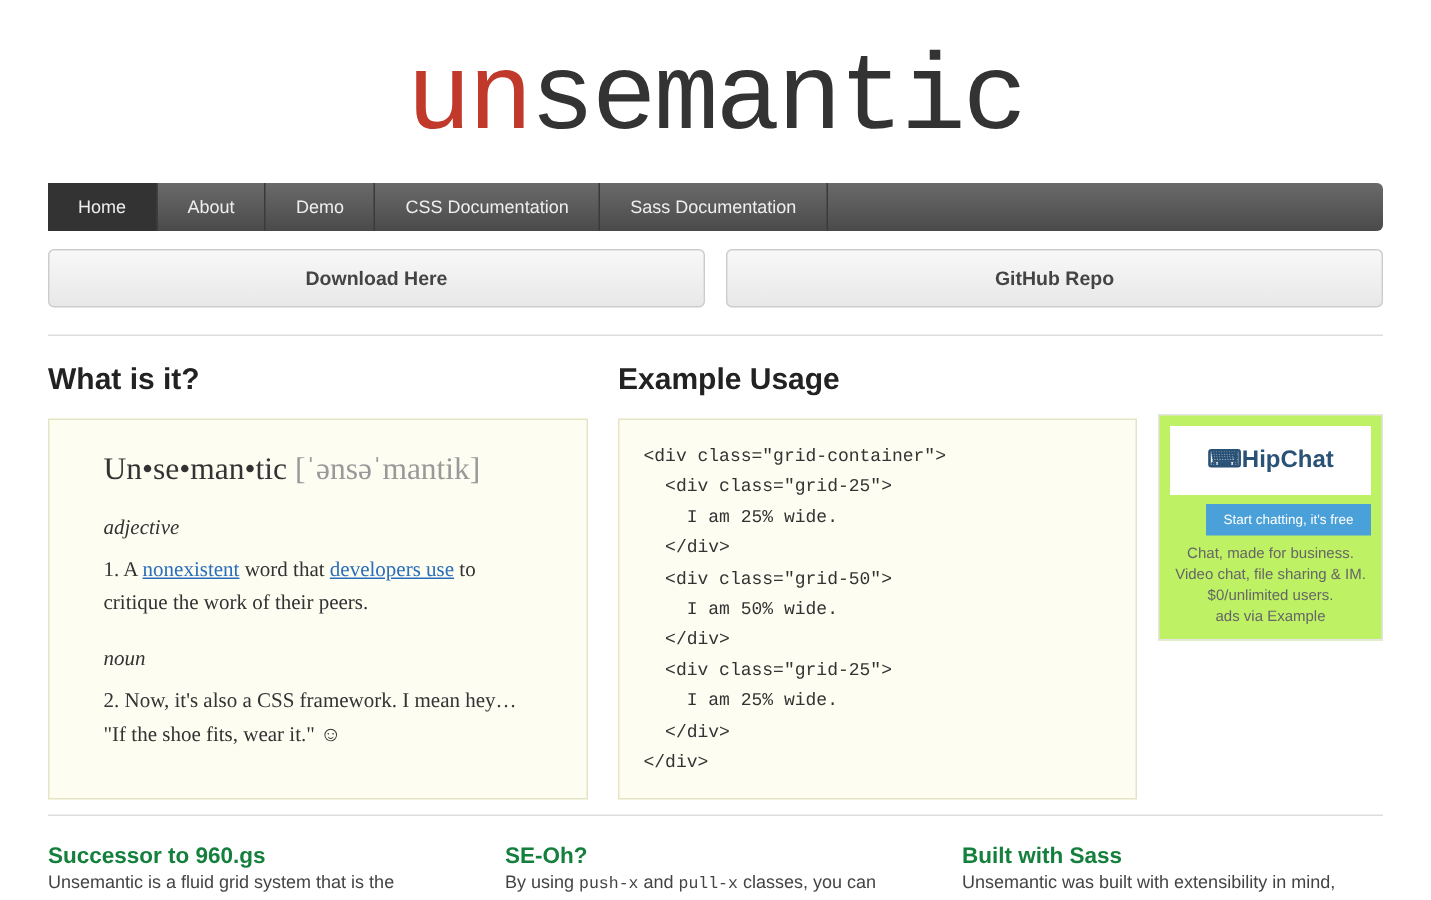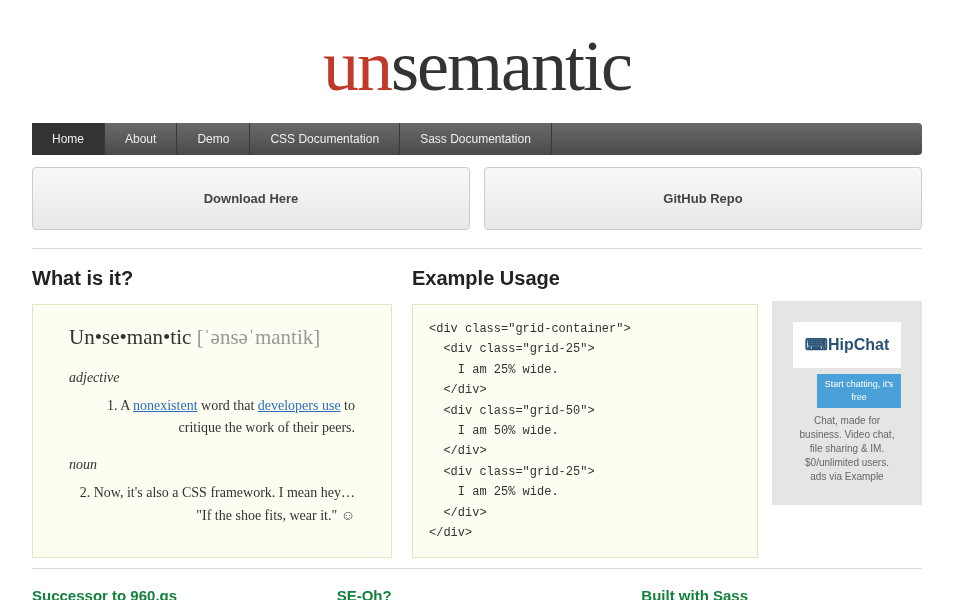--- a/index.html
+++ b/index.html
@@ -1,50 +1,50 @@
 <!DOCTYPE html>
 <html><head>
 <meta charset="utf-8">
 <style>
 * { margin: 0; padding: 0; box-sizing: border-box; }
 body { font-family: "Helvetica Neue", Helvetica, Arial, sans-serif; color: #333; background: #fff; }
 .container { max-width: 920px; margin: 0 auto; padding: 0 15px; }
 
 .logo-wrap { text-align: center; padding: 25px 0 15px; }
-.logo { font-family: Liberation Serif, serif; font-size: 72px; font-weight: normal; letter-spacing: -2px; text-align: center; }
+.logo { font-family: Liberation Mono, monospace; font-size: 72px; font-weight: normal; letter-spacing: -2px; text-align: center; }
 .logo .un { color: #c0392b; }
 .logo .rest { color: #333; }
 
 .nav { background: linear-gradient(to bottom, #6a6a6a, #4a4a4a); border-radius: 4px; display: flex; margin-bottom: 12px; }
 .nav-item { color: #eee; padding: 9px 20px; font-size: 12px; border-right: 1px solid #3a3a3a; cursor: pointer; }
 .nav-item.active { background: #333; }
 
 .btn-row { display: flex; gap: 14px; margin-bottom: 18px; }
-.big-btn { flex: 1; text-align: center; padding: 23px; background: linear-gradient(to bottom, #f8f8f8, #e8e8e8); border: 1px solid #ccc; border-radius: 4px; font-size: 13px; font-weight: bold; color: #444; cursor: pointer; }
+.big-btn { flex: 1; text-align: center; padding: 11px; background: linear-gradient(to bottom, #f8f8f8, #e8e8e8); border: 1px solid #ccc; border-radius: 4px; font-size: 13px; font-weight: bold; color: #444; cursor: pointer; }
 
 hr.sep { border: none; border-top: 1px solid #ddd; margin: 10px 0 18px; }
 
 .cols { display: flex; gap: 20px; }
 .col-left { flex: 0 0 360px; }
 .col-right { flex: 1; display: flex; gap: 14px; }
 .col-code { flex: 1; }
 .col-ad { flex: 0 0 150px; }
 
 h2.section { font-size: 20px; font-weight: bold; margin-bottom: 14px; color: #222; }
 
 .def-box { background: #fdfdf2; border: 1px solid #e5e5c5; padding: 16px 36px; font-family: Georgia, serif; font-size: 14px; line-height: 1.6; color: #333; }
 .def-title { font-size: 21px; margin-bottom: 12px; color: #333; }
 .def-title .pron { color: #999; }
 .def-pos { font-style: italic; margin-bottom: 6px; }
-.def-entry { margin-bottom: 14px; text-align: right; }
+.def-entry { margin-bottom: 14px; }
 .def-entry a { color: #2a6ebb; text-decoration: underline; }
 
 .code-box { background: #fdfdf2; border: 1px solid #e5e5c5; padding: 14px 16px; font-family: "Courier New", monospace; font-size: 12px; line-height: 1.7; color: #333; white-space: pre; }
 
-.ad-box { background: #e5e5e5; border: 1px solid #e5e5e5; padding: 20px; text-align: center; font-size: 10px; color: #666; line-height: 1.4; }
+.ad-box { background: #bef264; border: 1px solid #e5e5e5; padding: 7px; text-align: center; font-size: 10px; color: #666; line-height: 1.4; }
 .ad-logo { background: #fff; padding: 12px 6px; margin-bottom: 6px; }
 .ad-logo-text { font-size: 16px; font-weight: bold; color: #2a5276; }
 .ad-cta { background: #4aa0d8; color: #fff; padding: 4px; font-size: 9px; margin-bottom: 6px; margin-left: 24px; }
 
 .tri-cols { display: flex; gap: 24px; margin-top: 10px; }
 .tri-col { flex: 1; }
 .tri-col h3 { font-size: 15px; font-weight: bold; color: #15803d; }
 .tri-col p { font-size: 12px; line-height: 1.6; color: #444; }
 .tri-col code { font-family: "Courier New", monospace; font-size: 11px; }
 </style>

